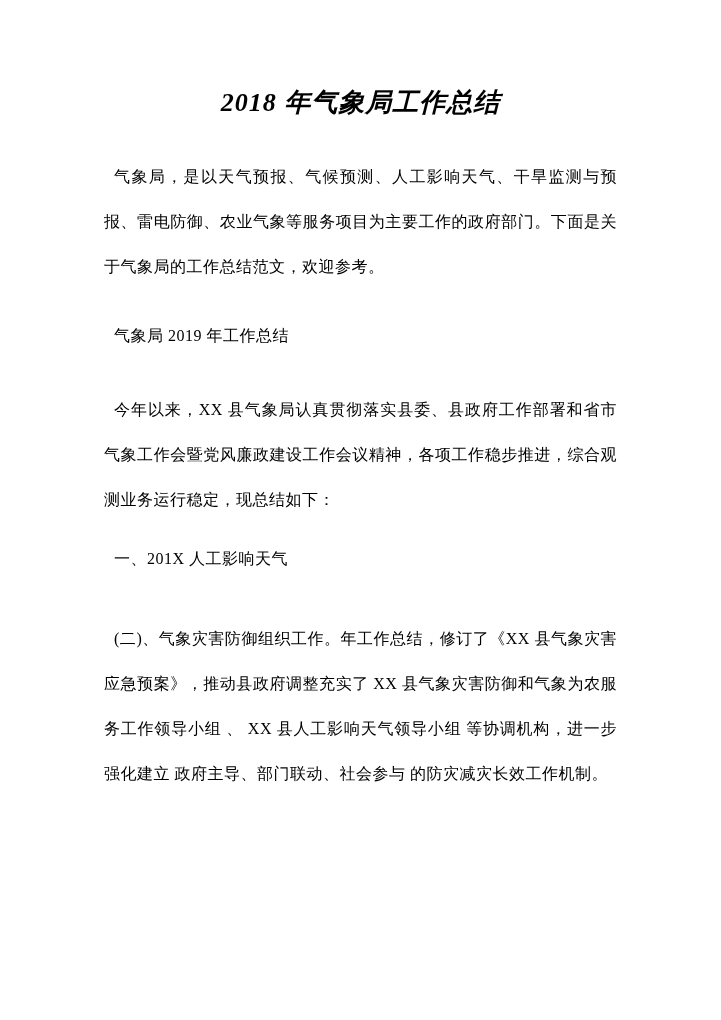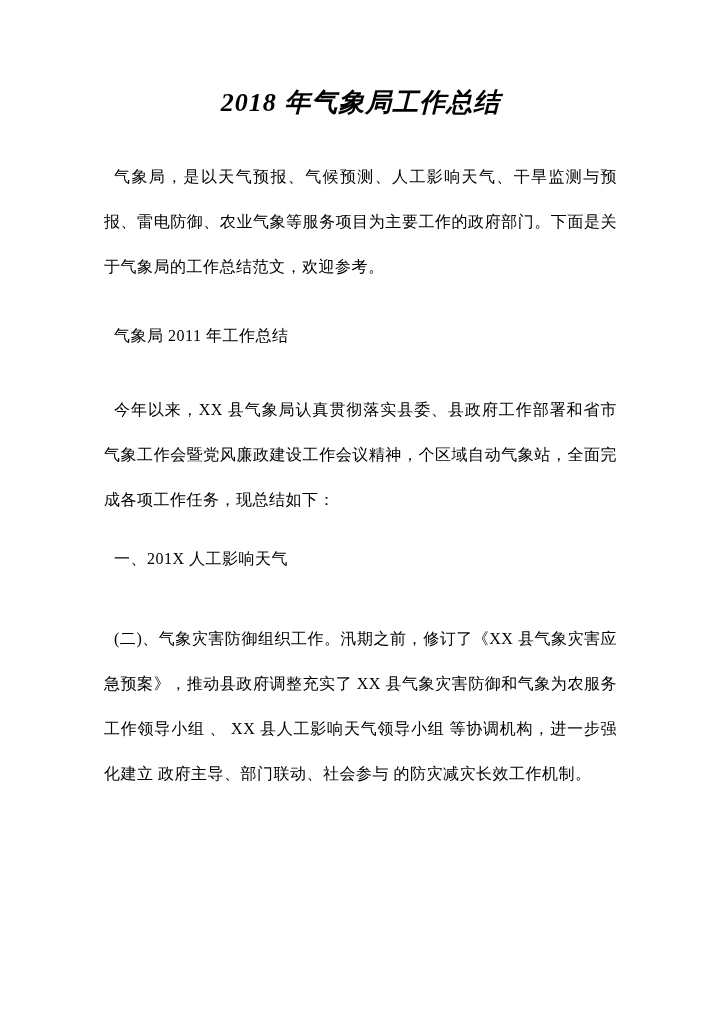--- a/index.html
+++ b/index.html
@@ -43,21 +43,21 @@
   .gap-e { margin-bottom: 19px; }
 </style>
 </head>
 <body>
 
 <div class="page">
   <h1 class="doc-title">2018 年气象局工作总结</h1>
 
   <p class="para gap-a">气象局，是以天气预报、气候预测、人工影响天气、干旱监测与预报、雷电防御、农业气象等服务项目为主要工作的政府部门。下面是关于气象局的工作总结范文，欢迎参考。</p>
 
-  <p class="para gap-b">气象局 2011 年工作总结</p>
+  <p class="para gap-b">气象局 2019 年工作总结</p>
 
-  <p class="para gap-c">今年以来，XX 县气象局认真贯彻落实县委、县政府工作部署和省市气象工作会暨党风廉政建设工作会议精神，个区域自动气象站，全面完成各项工作任务，现总结如下：</p>
+  <p class="para gap-c">今年以来，XX 县气象局认真贯彻落实县委、县政府工作部署和省市气象工作会暨党风廉政建设工作会议精神，各项工作稳步推进，综合观测业务运行稳定，现总结如下：</p>
 
   <p class="para gap-d">一、201X 人工影响天气</p>
 
 
-  <p class="para">(二)、气象灾害防御组织工作。汛期之前，修订了《XX 县气象灾害应急预案》，推动县政府调整充实了 XX 县气象灾害防御和气象为农服务工作领导小组 、 XX 县人工影响天气领导小组 等协调机构，进一步强化建立 政府主导、部门联动、社会参与 的防灾减灾长效工作机制。</p>
+  <p class="para">(二)、气象灾害防御组织工作。年工作总结，修订了《XX 县气象灾害应急预案》，推动县政府调整充实了 XX 县气象灾害防御和气象为农服务工作领导小组 、 XX 县人工影响天气领导小组 等协调机构，进一步强化建立 政府主导、部门联动、社会参与 的防灾减灾长效工作机制。</p>
 </div>
 
 </body></html>

